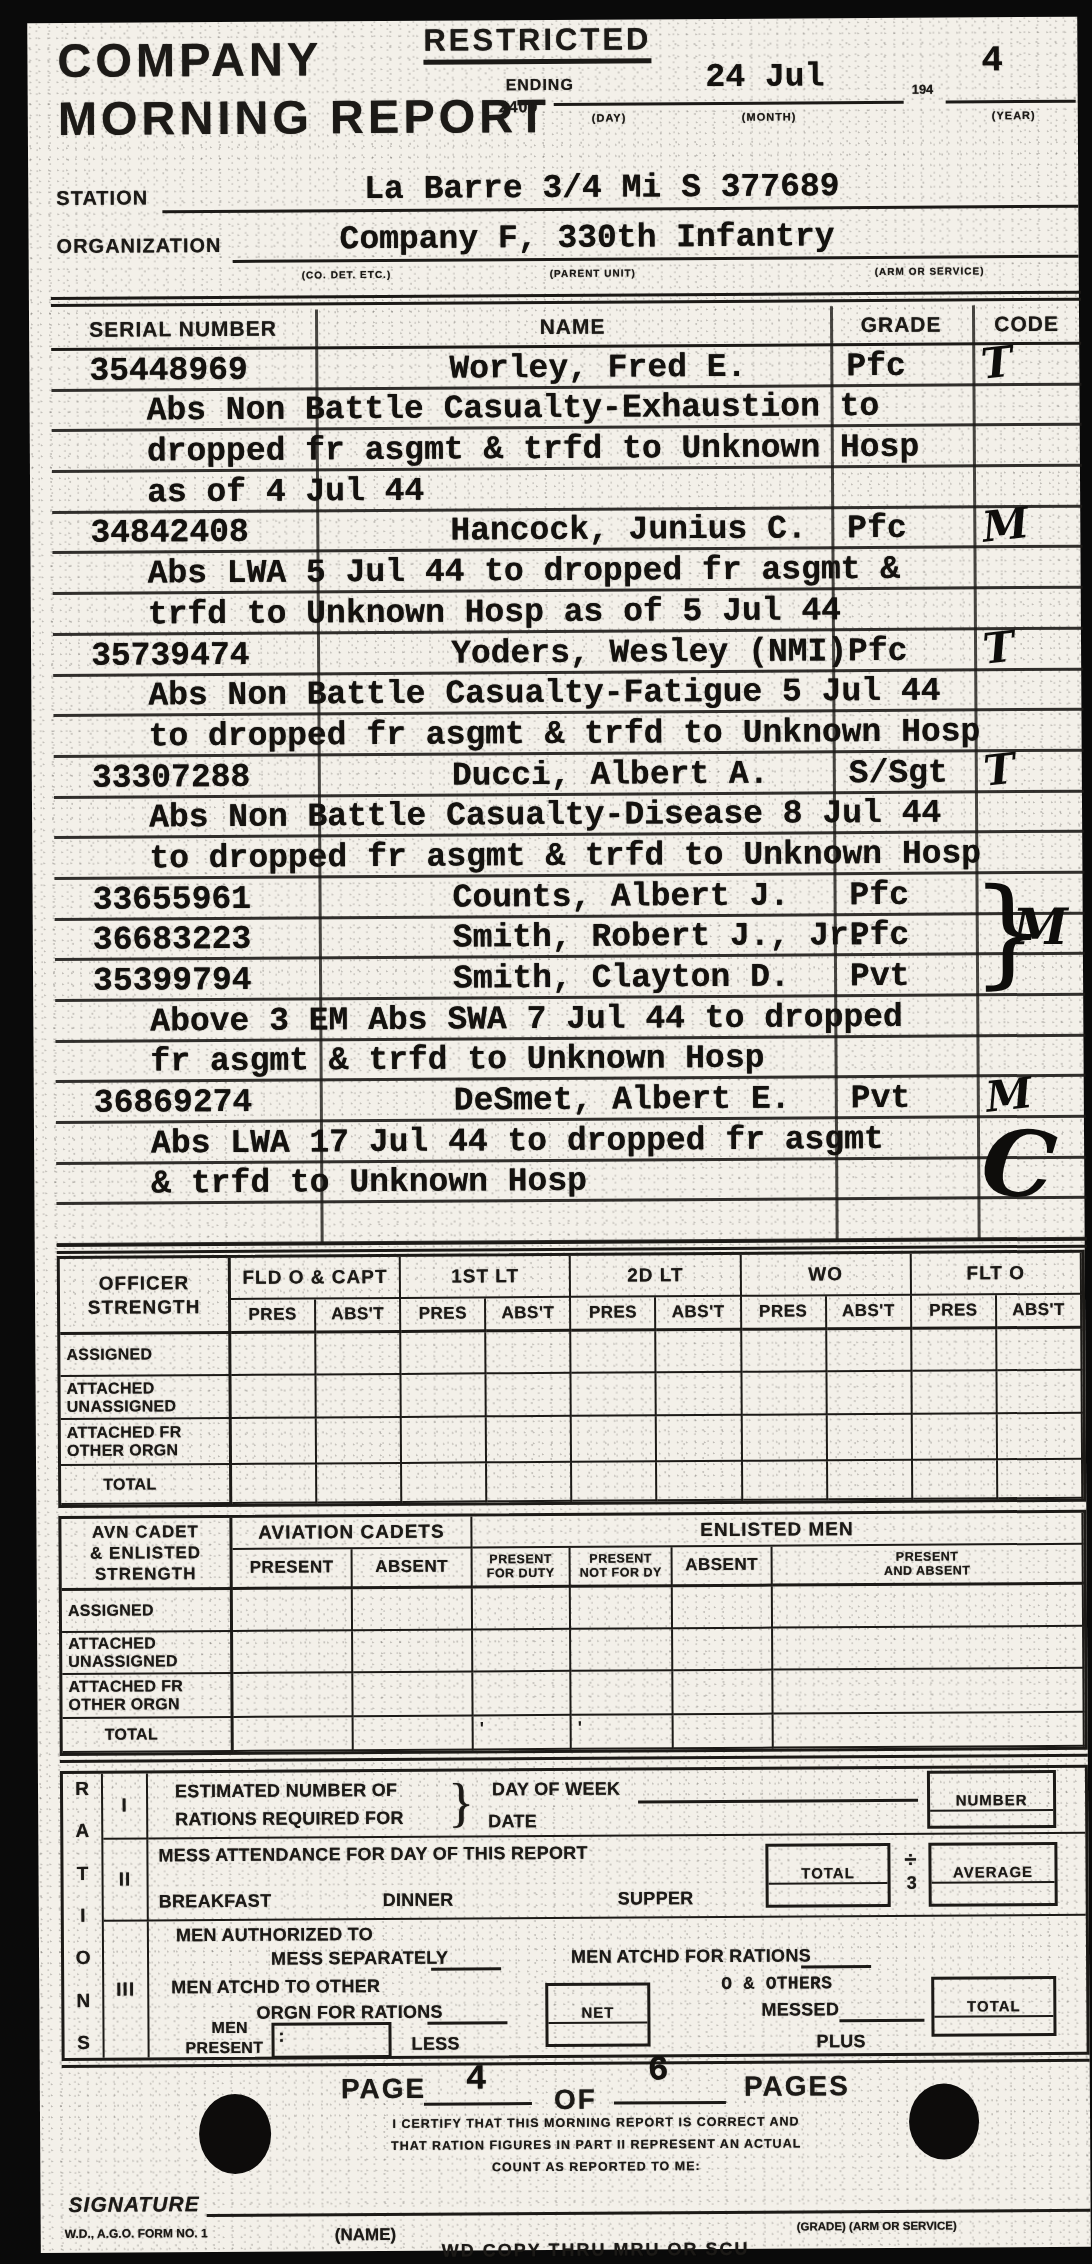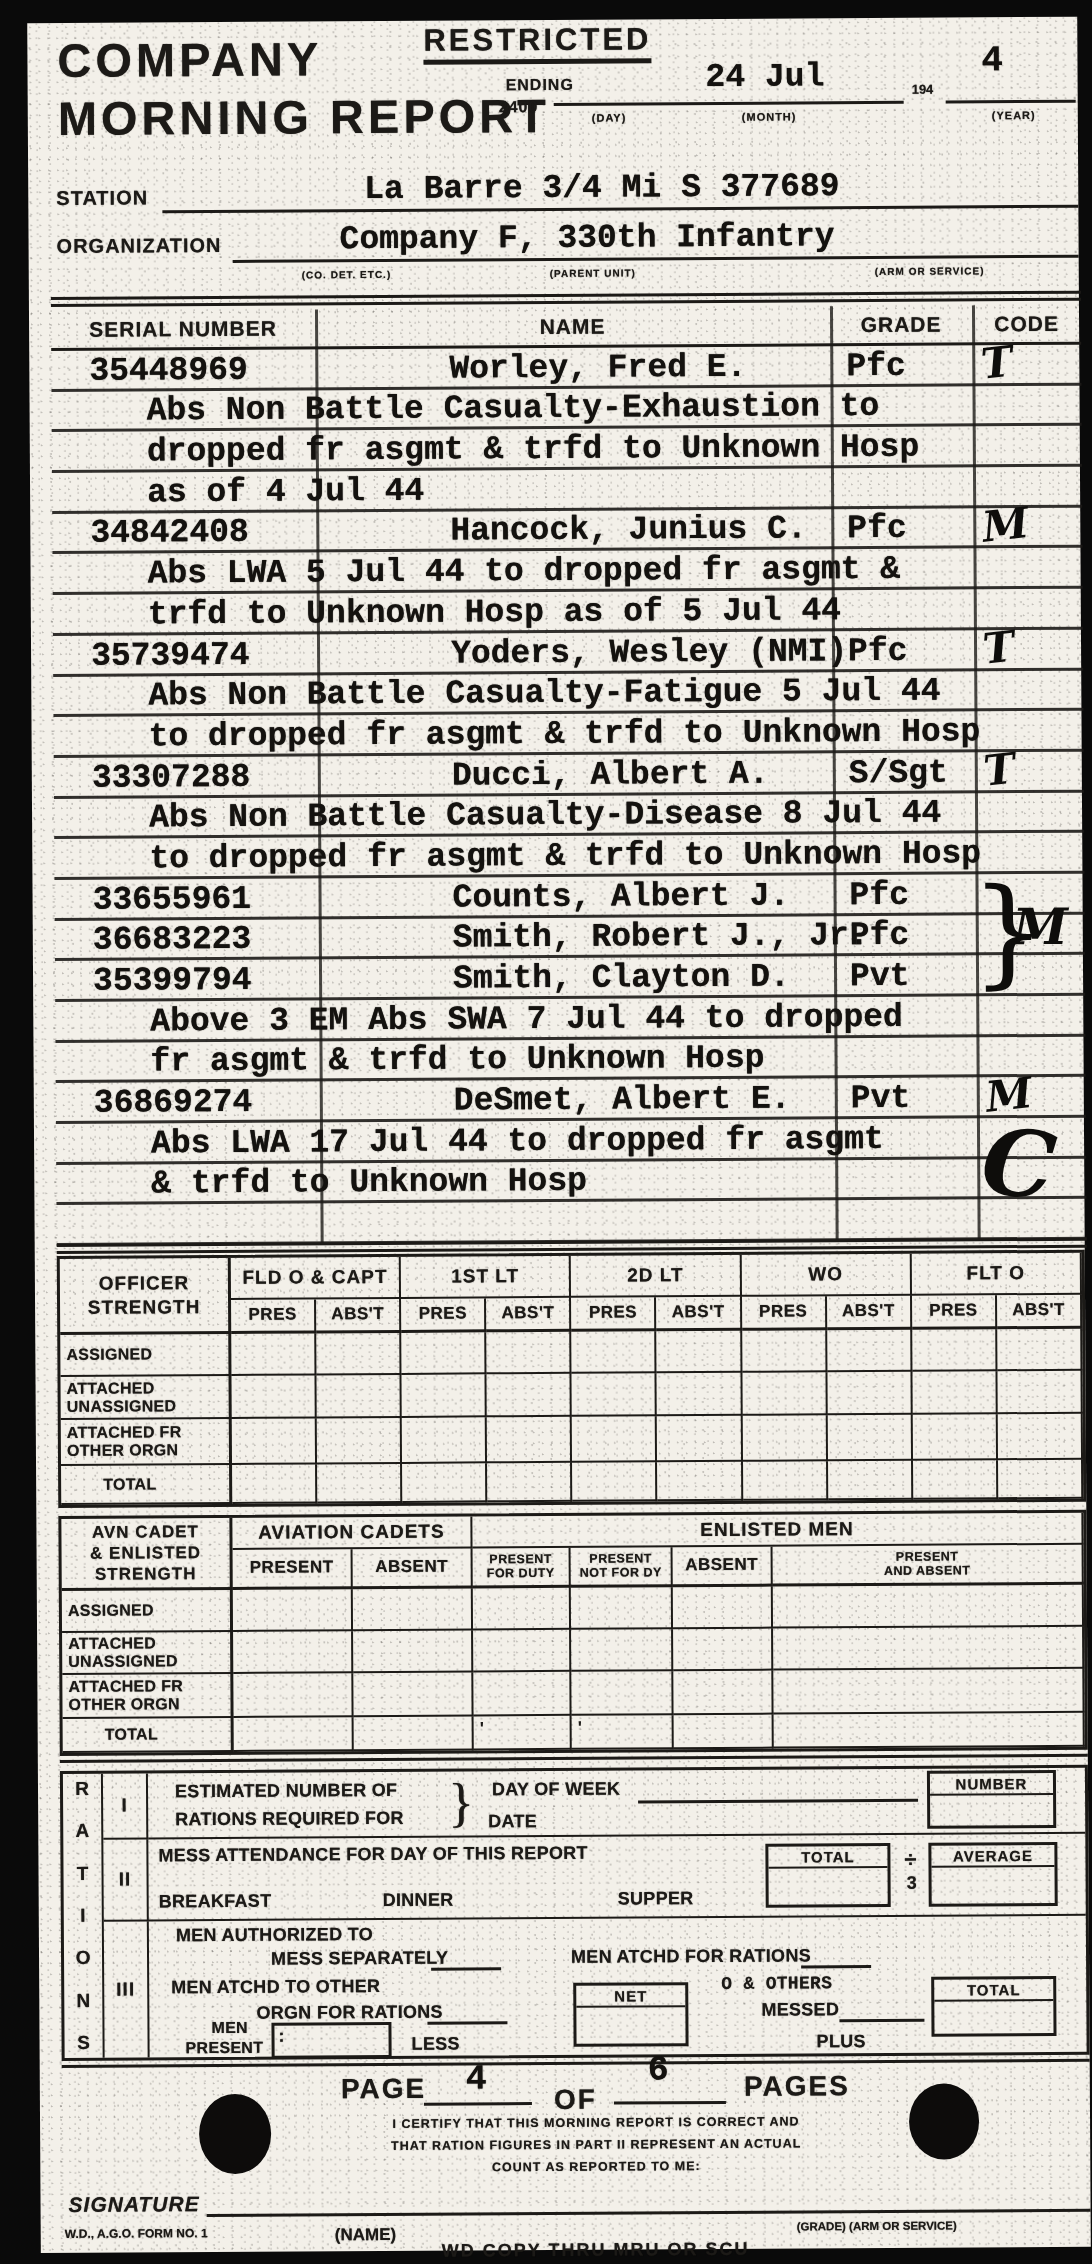--- a/index.html
+++ b/index.html
@@ -72,21 +72,21 @@
 
   
   .rations{position:absolute;left:56px;top:1768px;width:1028px;height:290px;border:3px solid var(--ink);display:grid;grid-template-columns:40px 45px auto;grid-template-rows:66px 82px auto;}
   .rations>div{position:relative;}
   .rat-letters{grid-row:1/4;border-right:2.5px solid var(--ink);display:flex;flex-direction:column;justify-content:space-between;align-items:center;padding:4px 0;font-size:19px;}
   .rat-num{border-right:2.5px solid var(--ink);border-bottom:2.5px solid var(--ink);display:flex;align-items:center;justify-content:center;font-size:19px;letter-spacing:1px;}
   .rat-num.last{border-bottom:none;}
   .rat-row{border-bottom:2.5px solid var(--ink);}
   .rat-row.last{border-bottom:none;}
   .rbox{position:absolute;border:3px solid var(--ink);}
-  .rbox .blabel{display:block;text-align:center;font-size:15px;letter-spacing:1px;border-bottom:2.5px solid var(--ink);padding:2px 0 1px;}
+  .rbox .blabel{display:block;text-align:center;font-size:15px;letter-spacing:1px;border-bottom:2.5px solid var(--ink);padding:18px 0 1px;}
   .rlab{position:absolute;font-size:18px;letter-spacing:.3px;white-space:nowrap;}
   .rlab.sm{font-size:16px;}
 
   
   .certify{font-size:12.5px;letter-spacing:1px;text-align:center;white-space:nowrap;}
   .hole{position:absolute;background:#0d0c0b;border-radius:50%;}
 </style>
 </head>
 <body>
 
@@ -515,21 +515,21 @@
       <div class="rat-num last print">III</div>
       <div class="rat-row last">
         <div class="rlab print" style="left:27px;top:4px;">MEN AUTHORIZED TO</div>
         <div class="rlab print" style="left:122px;top:28px;">MESS SEPARATELY</div>
         <div class="uline" style="left:282px;top:48px;width:70px;"></div>
         <div class="rlab print" style="left:422px;top:28px;">MEN ATCHD FOR RATIONS</div>
         <div class="uline" style="left:652px;top:48px;width:70px;"></div>
         <div class="rlab print" style="left:22px;top:56px;">MEN ATCHD TO OTHER</div>
         <div class="rlab print" style="left:107px;top:82px;">ORGN FOR RATIONS</div>
         <div class="uline" style="left:278px;top:102px;width:80px;"></div>
-        <div class="rbox" style="left:424px;top:64px;width:115px;height:64px;">
+        <div class="rbox" style="left:396px;top:64px;width:105px;height:64px;">
           <span class="blabel print">NET</span>
         </div>
         <div class="rlab print" style="left:572px;top:56px;font-family:Liberation Mono, monospace;">O &amp; OTHERS</div>
         <div class="rlab print" style="left:612px;top:82px;">MESSED</div>
         <div class="uline" style="left:690px;top:102px;width:85px;"></div>
         <div class="rbox" style="left:782px;top:60px;width:125px;height:60px;">
           <span class="blabel print">TOTAL</span>
         </div>
         <div class="rlab print sm" style="left:62px;top:98px;">MEN</div>
         <div class="rlab print sm" style="left:36px;top:118px;">PRESENT</div>

